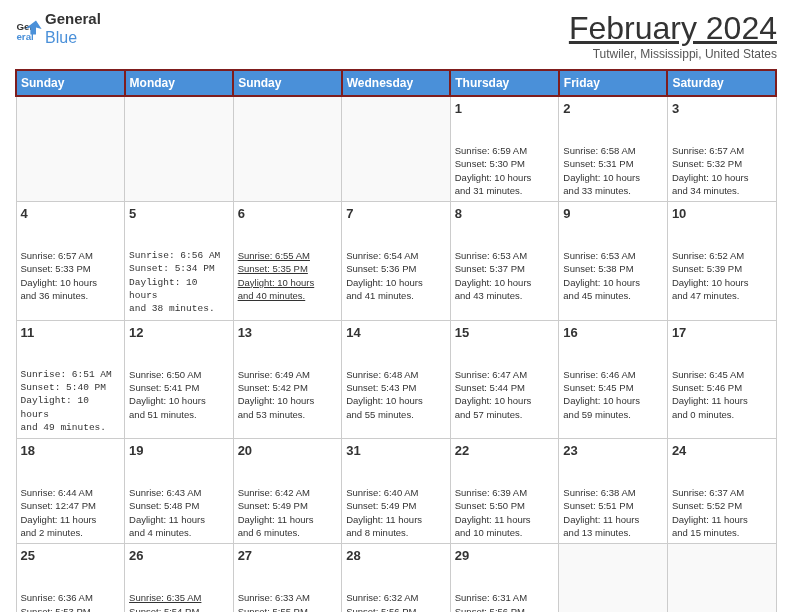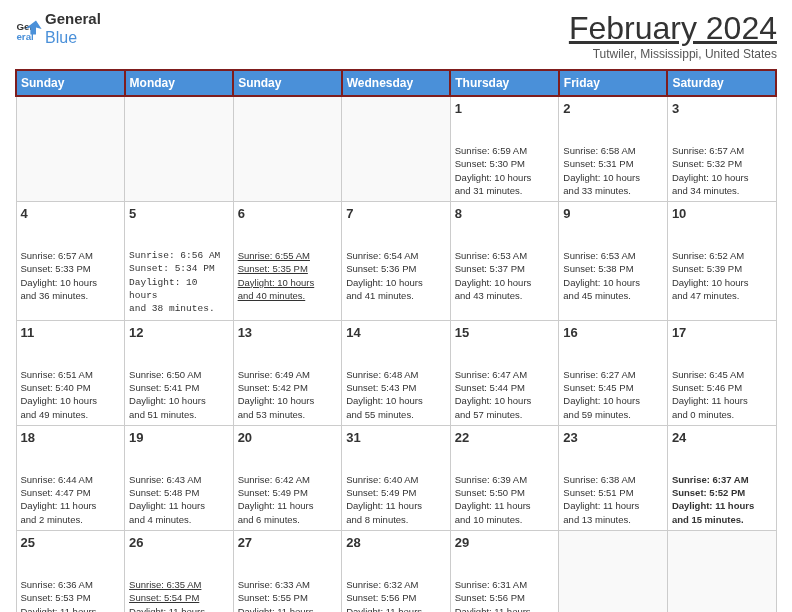--- a/index.html
+++ b/index.html
@@ -185,21 +185,21 @@
           <div class="day-num">10</div>
           <div class="day-info" style="white-space: pre-line;">Sunrise: 6:52 AM
 Sunset: 5:39 PM
 Daylight: 10 hours
 and 47 minutes.</div>
         </td>
       </tr>
       <tr>
         <td>
           <div class="day-num">11</div>
-          <div class="day-info" style="white-space: pre-line;">Sunrise: 6:51 AM
+          <div class="day-info" style="white-space: pre-line; font-family: Liberation Mono, monospace;">Sunrise: 6:51 AM
 Sunset: 5:40 PM
 Daylight: 10 hours
 and 49 minutes.</div>
         </td>
         <td>
           <div class="day-num">12</div>
           <div class="day-info" style="white-space: pre-line;">Sunrise: 6:50 AM
 Sunset: 5:41 PM
 Daylight: 10 hours
 and 51 minutes.</div>
@@ -220,38 +220,38 @@
         </td>
         <td>
           <div class="day-num">15</div>
           <div class="day-info" style="white-space: pre-line;">Sunrise: 6:47 AM
 Sunset: 5:44 PM
 Daylight: 10 hours
 and 57 minutes.</div>
         </td>
         <td>
           <div class="day-num">16</div>
-          <div class="day-info" style="white-space: pre-line;">Sunrise: 6:27 AM
+          <div class="day-info" style="white-space: pre-line;">Sunrise: 6:46 AM
 Sunset: 5:45 PM
 Daylight: 10 hours
 and 59 minutes.</div>
         </td>
         <td>
           <div class="day-num">17</div>
           <div class="day-info" style="white-space: pre-line;">Sunrise: 6:45 AM
 Sunset: 5:46 PM
 Daylight: 11 hours
 and 0 minutes.</div>
         </td>
       </tr>
       <tr>
         <td>
           <div class="day-num">18</div>
           <div class="day-info" style="white-space: pre-line;">Sunrise: 6:44 AM
-Sunset: 4:47 PM
+Sunset: 12:47 PM
 Daylight: 11 hours
 and 2 minutes.</div>
         </td>
         <td>
           <div class="day-num">19</div>
           <div class="day-info" style="white-space: pre-line;">Sunrise: 6:43 AM
 Sunset: 5:48 PM
 Daylight: 11 hours
 and 4 minutes.</div>
         </td>
@@ -278,21 +278,21 @@
         </td>
         <td>
           <div class="day-num">23</div>
           <div class="day-info" style="white-space: pre-line;">Sunrise: 6:38 AM
 Sunset: 5:51 PM
 Daylight: 11 hours
 and 13 minutes.</div>
         </td>
         <td>
           <div class="day-num">24</div>
-          <div class="day-info" style="white-space: pre-line; font-weight: bold;">Sunrise: 6:37 AM
+          <div class="day-info" style="white-space: pre-line;">Sunrise: 6:37 AM
 Sunset: 5:52 PM
 Daylight: 11 hours
 and 15 minutes.</div>
         </td>
       </tr>
       <tr>
         <td>
           <div class="day-num">25</div>
           <div class="day-info" style="white-space: pre-line;">Sunrise: 6:36 AM
 Sunset: 5:53 PM

